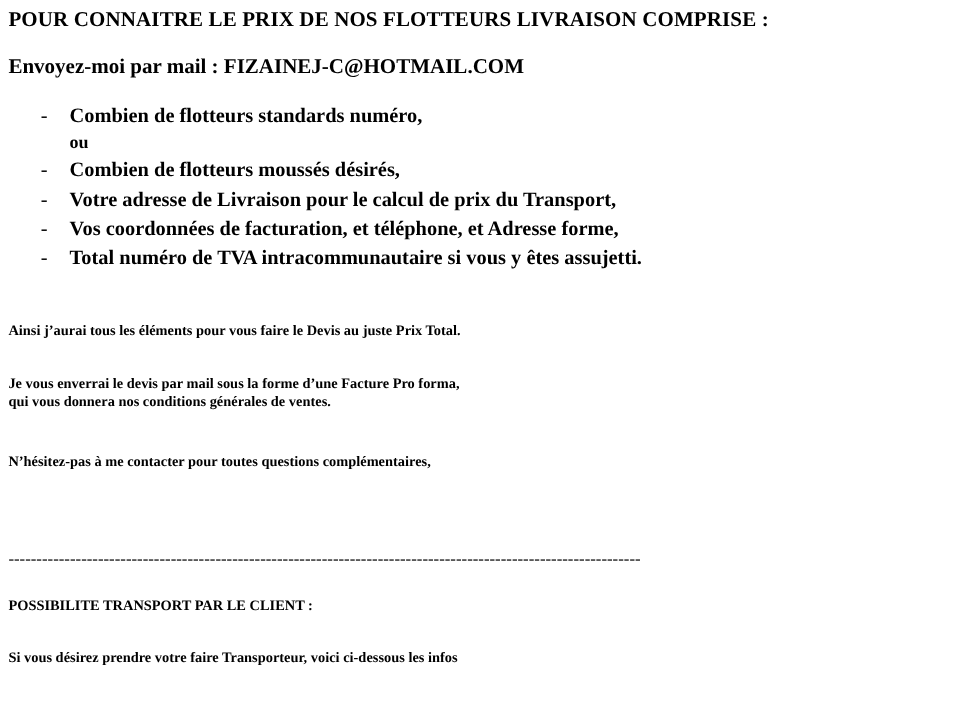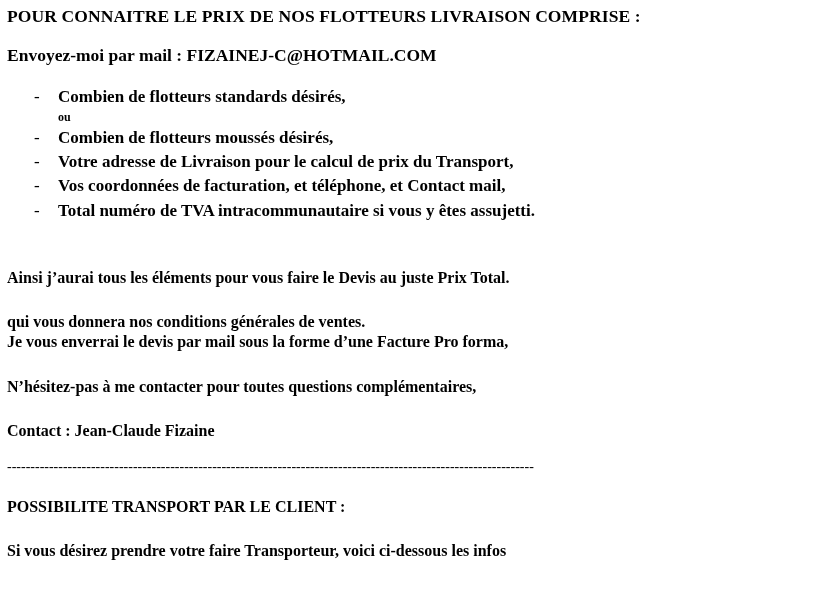--- a/index.html
+++ b/index.html
@@ -58,28 +58,28 @@
     font-size: 17px;
     text-align: left;
     padding-left: 4px;
     box-sizing: border-box;
   }
   .bullet-text {
     flex: 1 1 auto;
   }
   .sub-ou {
     padding-left: 28px;
-    font-size: 12px;
+    font-size: 15px;
     font-weight: bold;
     line-height: 1.42;
   }
   .para {
     position: absolute;
     left: 7px;
-    font-size: 16px;
+    font-size: 12px;
     font-weight: bold;
     line-height: 1.25;
   }
   .p1 { top: 268px; }
   .p2 { top: 312px; }
   .p3 { top: 377px; }
   .p4 { top: 421px; }
   .divider {
     position: absolute;
     left: 7px;
@@ -103,57 +103,56 @@
 <div class="page">
 
   <div class="heading">POUR CONNAITRE LE PRIX DE NOS FLOTTEURS LIVRAISON COMPRISE :</div>
 
   <div class="mail-line">Envoyez-moi par mail : FIZAINEJ-C@HOTMAIL.COM</div>
 
   <div class="bullets">
 
     <div class="bullet-row">
       <span class="bullet-dash">-</span>
-      <span class="bullet-text">Combien de flotteurs standards désirés,</span>
+      <span class="bullet-text">Combien de flotteurs standards numéro,</span>
     </div>
 
     <div class="sub-ou">ou</div>
 
     <div class="bullet-row">
       <span class="bullet-dash">-</span>
       <span class="bullet-text">Combien de flotteurs moussés désirés,</span>
     </div>
 
     <div class="bullet-row">
       <span class="bullet-dash">-</span>
       <span class="bullet-text">Votre adresse de Livraison pour le calcul de prix du Transport,</span>
     </div>
 
     <div class="bullet-row">
       <span class="bullet-dash">-</span>
-      <span class="bullet-text">Vos coordonnées de facturation, et téléphone, et Contact mail,</span>
+      <span class="bullet-text">Vos coordonnées de facturation, et téléphone, et Adresse forme,</span>
     </div>
 
     <div class="bullet-row">
       <span class="bullet-dash">-</span>
       <span class="bullet-text">Total numéro de TVA intracommunautaire si vous y êtes assujetti.</span>
     </div>
 
   </div>
 
   <div class="para p1">Ainsi j’aurai tous les éléments pour vous faire le Devis au juste Prix Total.</div>
 
   <div class="para p2">
+    <div class="nowrap">Je vous enverrai le devis par mail sous la forme d’une Facture Pro forma,</div>
     <div class="nowrap">qui vous donnera nos conditions générales de ventes.</div>
-    <div class="nowrap">Je vous enverrai le devis par mail sous la forme d’une Facture Pro forma,</div>
   </div>
 
   <div class="para p3">N’hésitez-pas à me contacter pour toutes questions complémentaires,</div>
 
-  <div class="para p4">Contact : Jean-Claude Fizaine</div>
 
   <div class="divider">-----------------------------------------------------------------------------------------------------------------</div>
 
   <div class="para p5">POSSIBILITE TRANSPORT PAR LE CLIENT :</div>
 
   <div class="para p6">
     <div class="nowrap">Si vous désirez prendre votre faire Transporteur, voici ci-dessous les infos</div>
   </div>
 
 </div>

